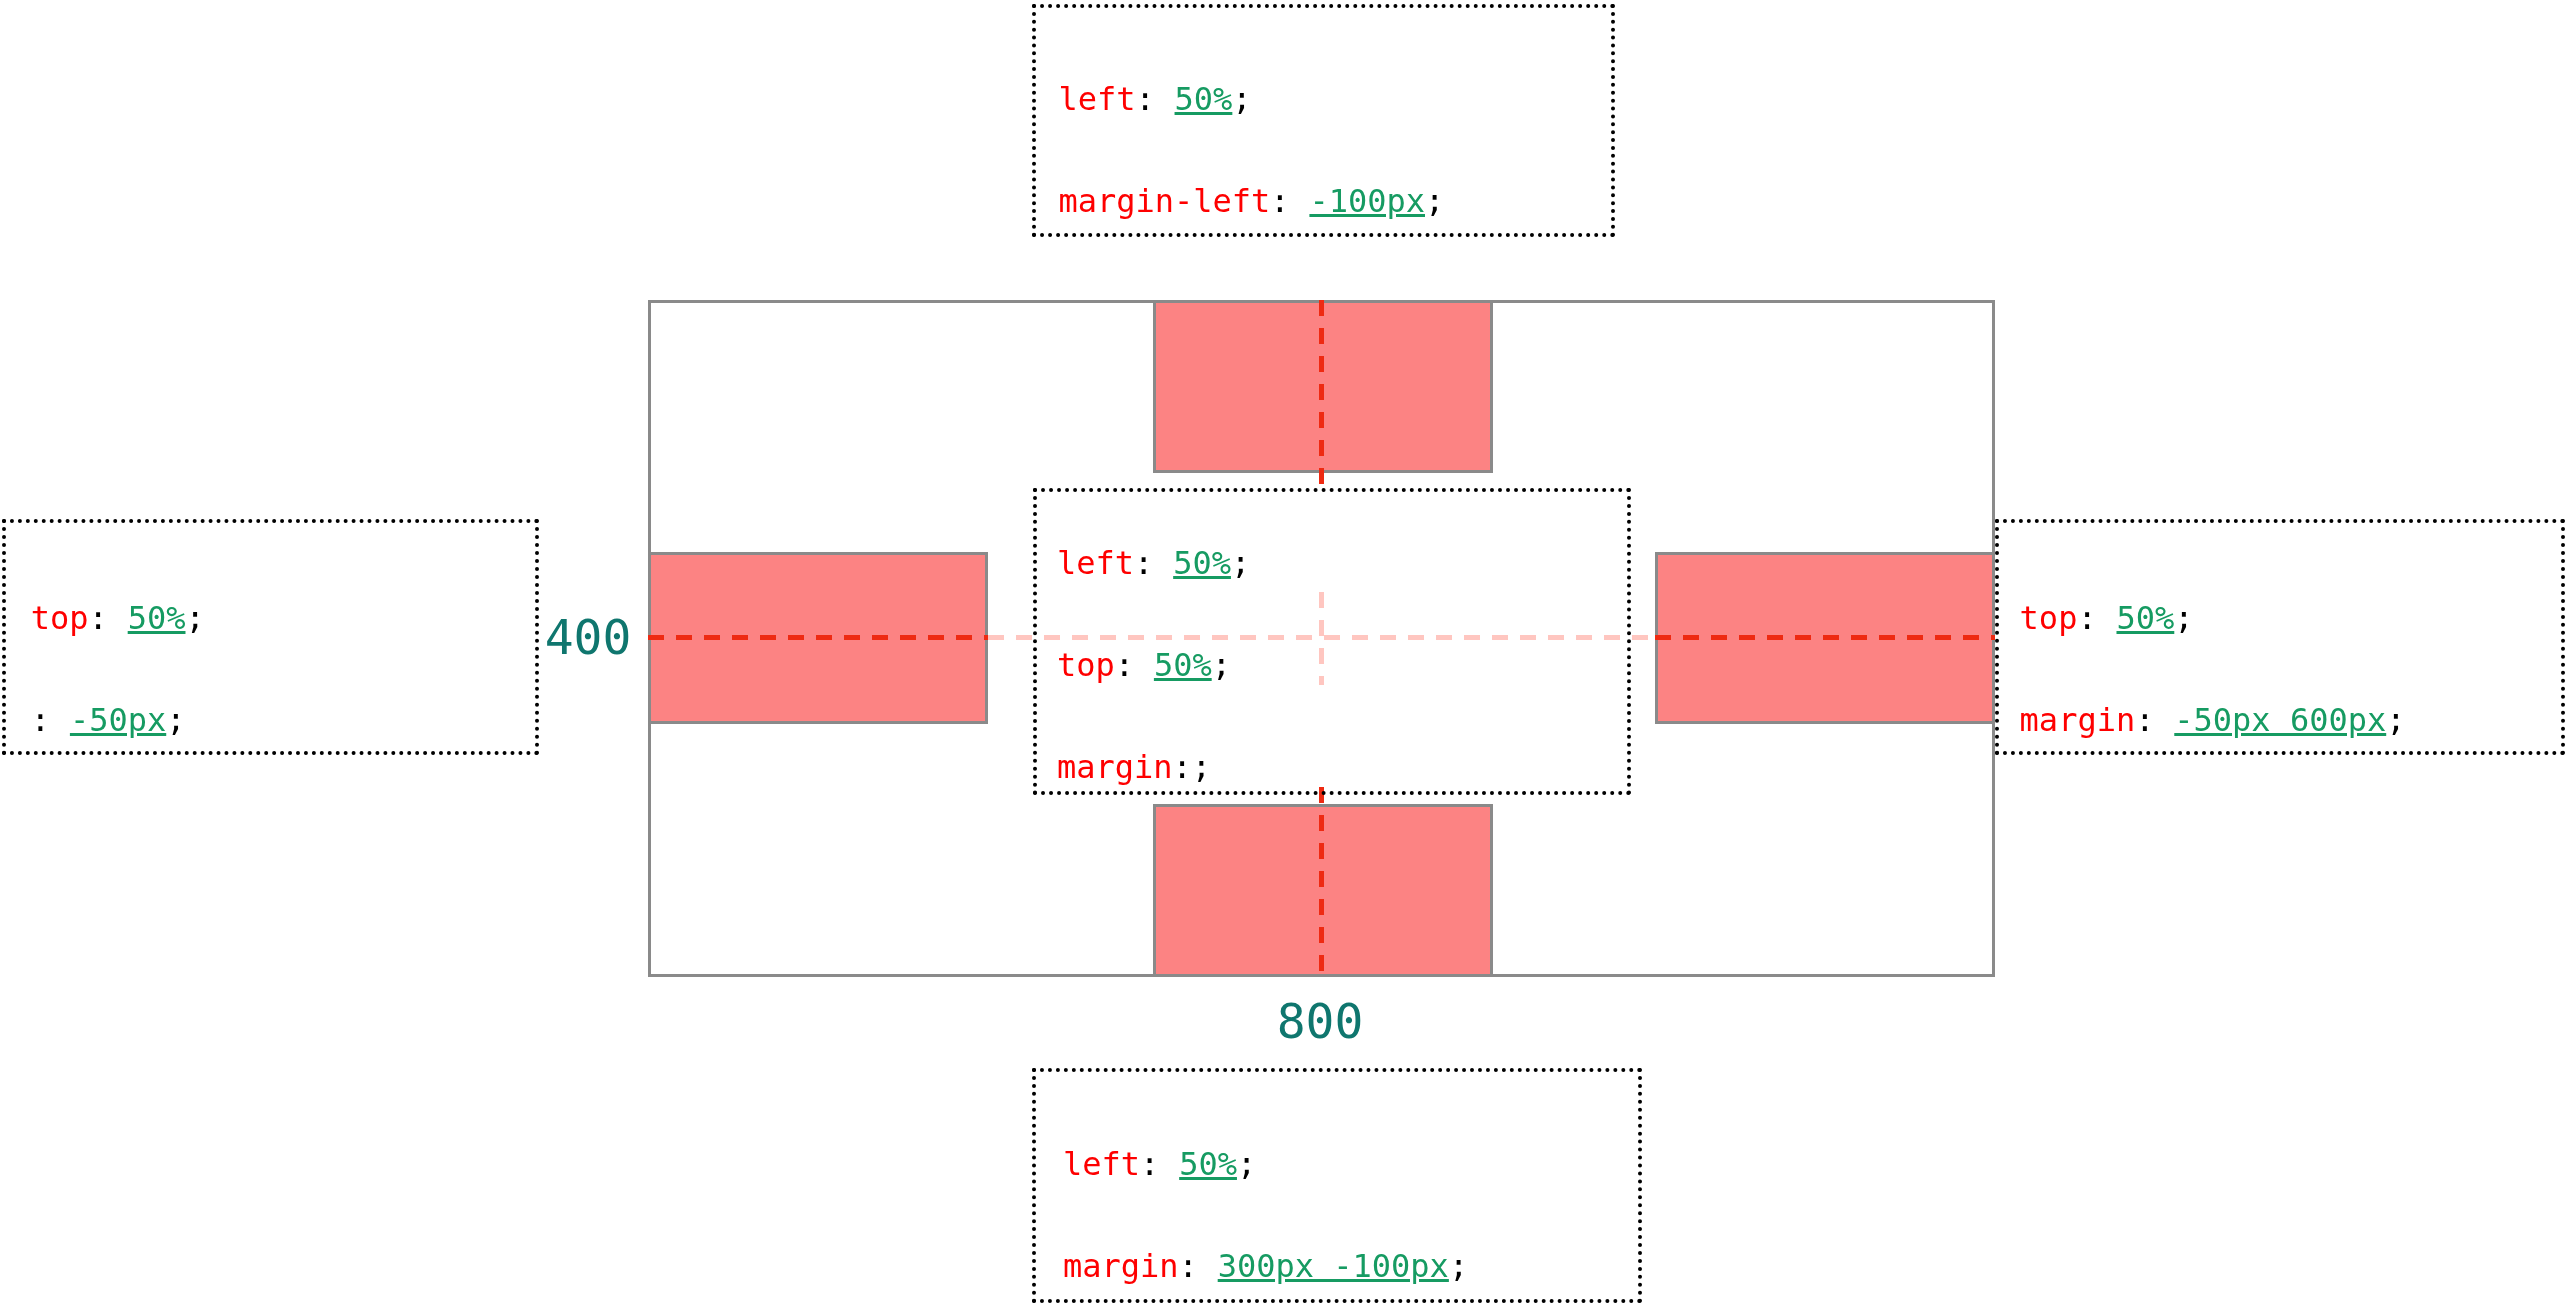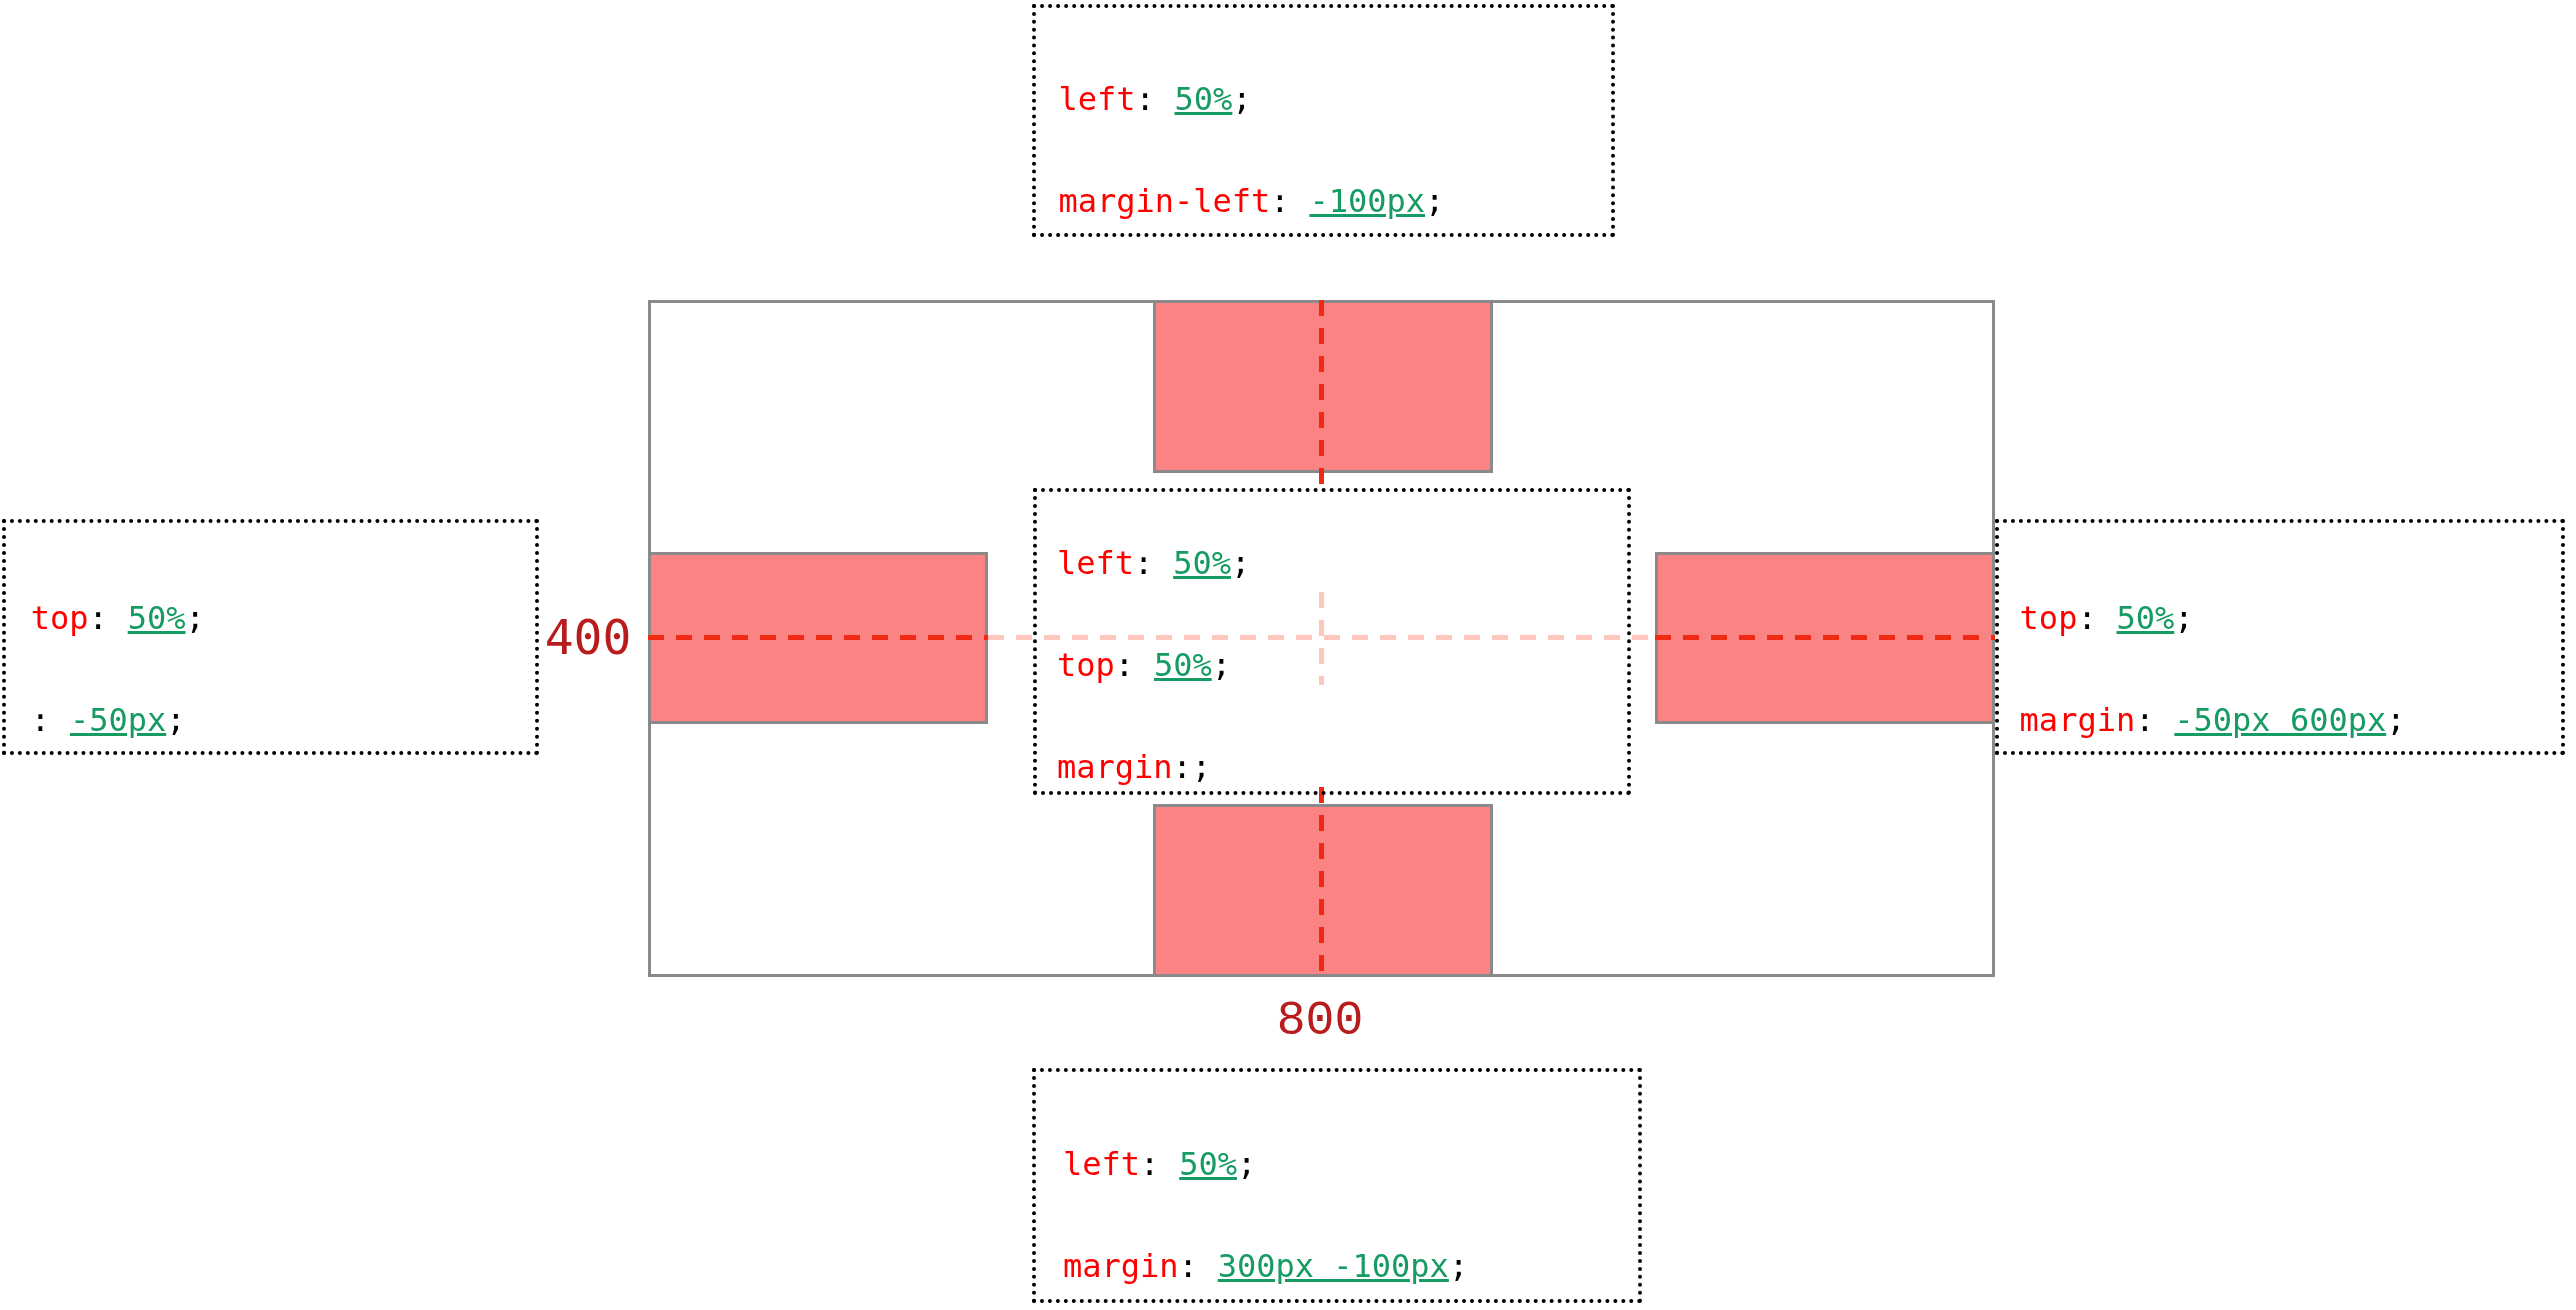--- a/index.html
+++ b/index.html
@@ -44,24 +44,24 @@
   #ann-right {left:1995px;top:519px; width:570px;height:236px;padding:44px 0 0 20.6px;}
   #ann-bottom{left:1032px;top:1068px;width:610px;height:235px;padding:41px 0 0 27px;}
 
   .code-line{display:flex;align-items:center;height:102px;white-space:pre;}
   .tk-prop {color:var(--prop-red);}
   .tk-val  {color:var(--value-green);margin-left:0.62em;text-decoration:underline;}
   .tk-punct{color:#000000;}
 
   
   .dim-label{
-    font-size:48px;color:#b91c1c;display:flex;align-items:center;justify-content:center;
+    font-size:48px;color:#0f766e;display:flex;align-items:center;justify-content:center;
   }
   #label-400{left:534px; top:610px; width:108px;height:54px;}
-  #label-800{left:1251px;top:994px;width:138px;height:54px;font-family:Liberation Mono, monospace;}
+  #label-800{left:1251px;top:994px;width:138px;height:54px;}
 </style>
 </head>
 <body>
 
 <div class="stage">
 
   <div class="abs container-rect"></div>
 
   <div class="abs pink" id="pink-top"></div>
   <div class="abs pink" id="pink-bottom"></div>

